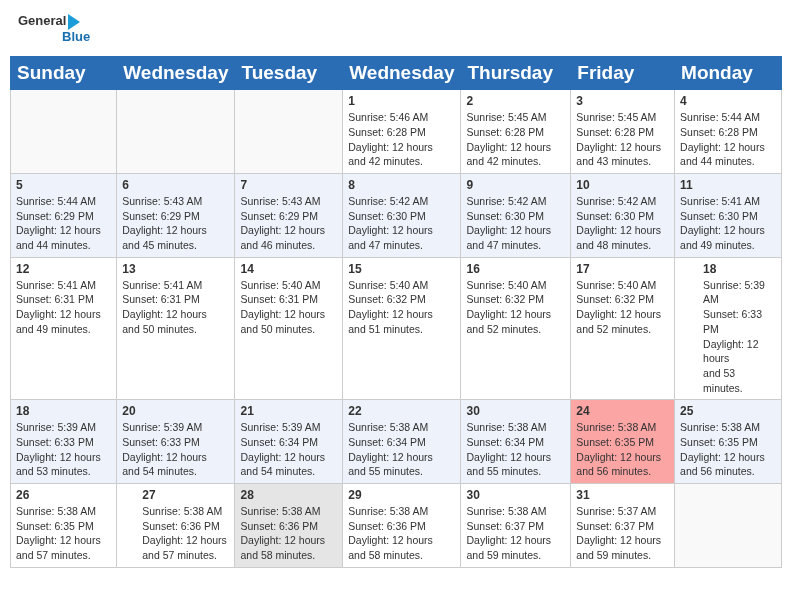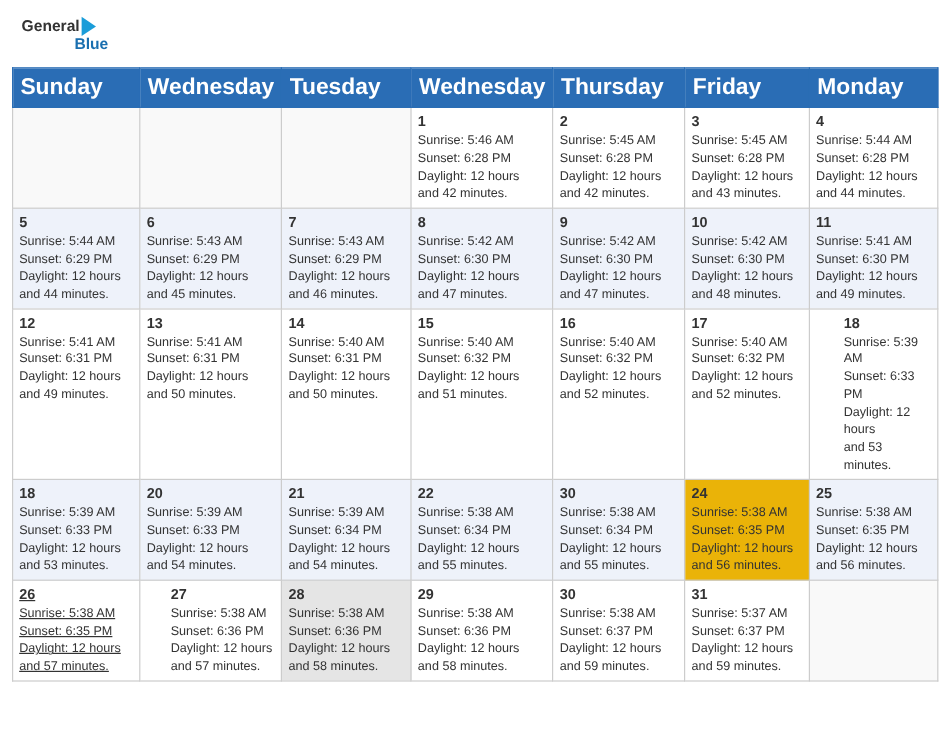--- a/index.html
+++ b/index.html
@@ -284,37 +284,37 @@
 Daylight: 12 hours
 and 55 minutes.</div>
         </td>
         <td style="background: rgb(238, 242, 250);">
           <span class="day-num">30</span>
           <div class="day-info" style="white-space: pre-line;">Sunrise: 5:38 AM
 Sunset: 6:34 PM
 Daylight: 12 hours
 and 55 minutes.</div>
         </td>
-        <td style="background: #eab308; margin-left: 28px;">
+        <td style="background: #fca5a5; margin-left: 28px;">
           <span class="day-num">24</span>
           <div class="day-info" style="white-space: pre-line;">Sunrise: 5:38 AM
 Sunset: 6:35 PM
 Daylight: 12 hours
 and 56 minutes.</div>
         </td>
         <td style="background: rgb(238, 242, 250);">
           <span class="day-num">25</span>
           <div class="day-info" style="white-space: pre-line;">Sunrise: 5:38 AM
 Sunset: 6:35 PM
 Daylight: 12 hours
 and 56 minutes.</div>
         </td>
       </tr>
       <tr>
-        <td style="background: rgb(255, 255, 255); text-decoration: underline;">
+        <td style="background: rgb(255, 255, 255);">
           <span class="day-num">26</span>
           <div class="day-info" style="white-space: pre-line;">Sunrise: 5:38 AM
 Sunset: 6:35 PM
 Daylight: 12 hours
 and 57 minutes.</div>
         </td>
         <td style="background: rgb(255, 255, 255); padding-left: 25px;">
           <span class="day-num">27</span>
           <div class="day-info" style="white-space: pre-line;">Sunrise: 5:38 AM
 Sunset: 6:36 PM

